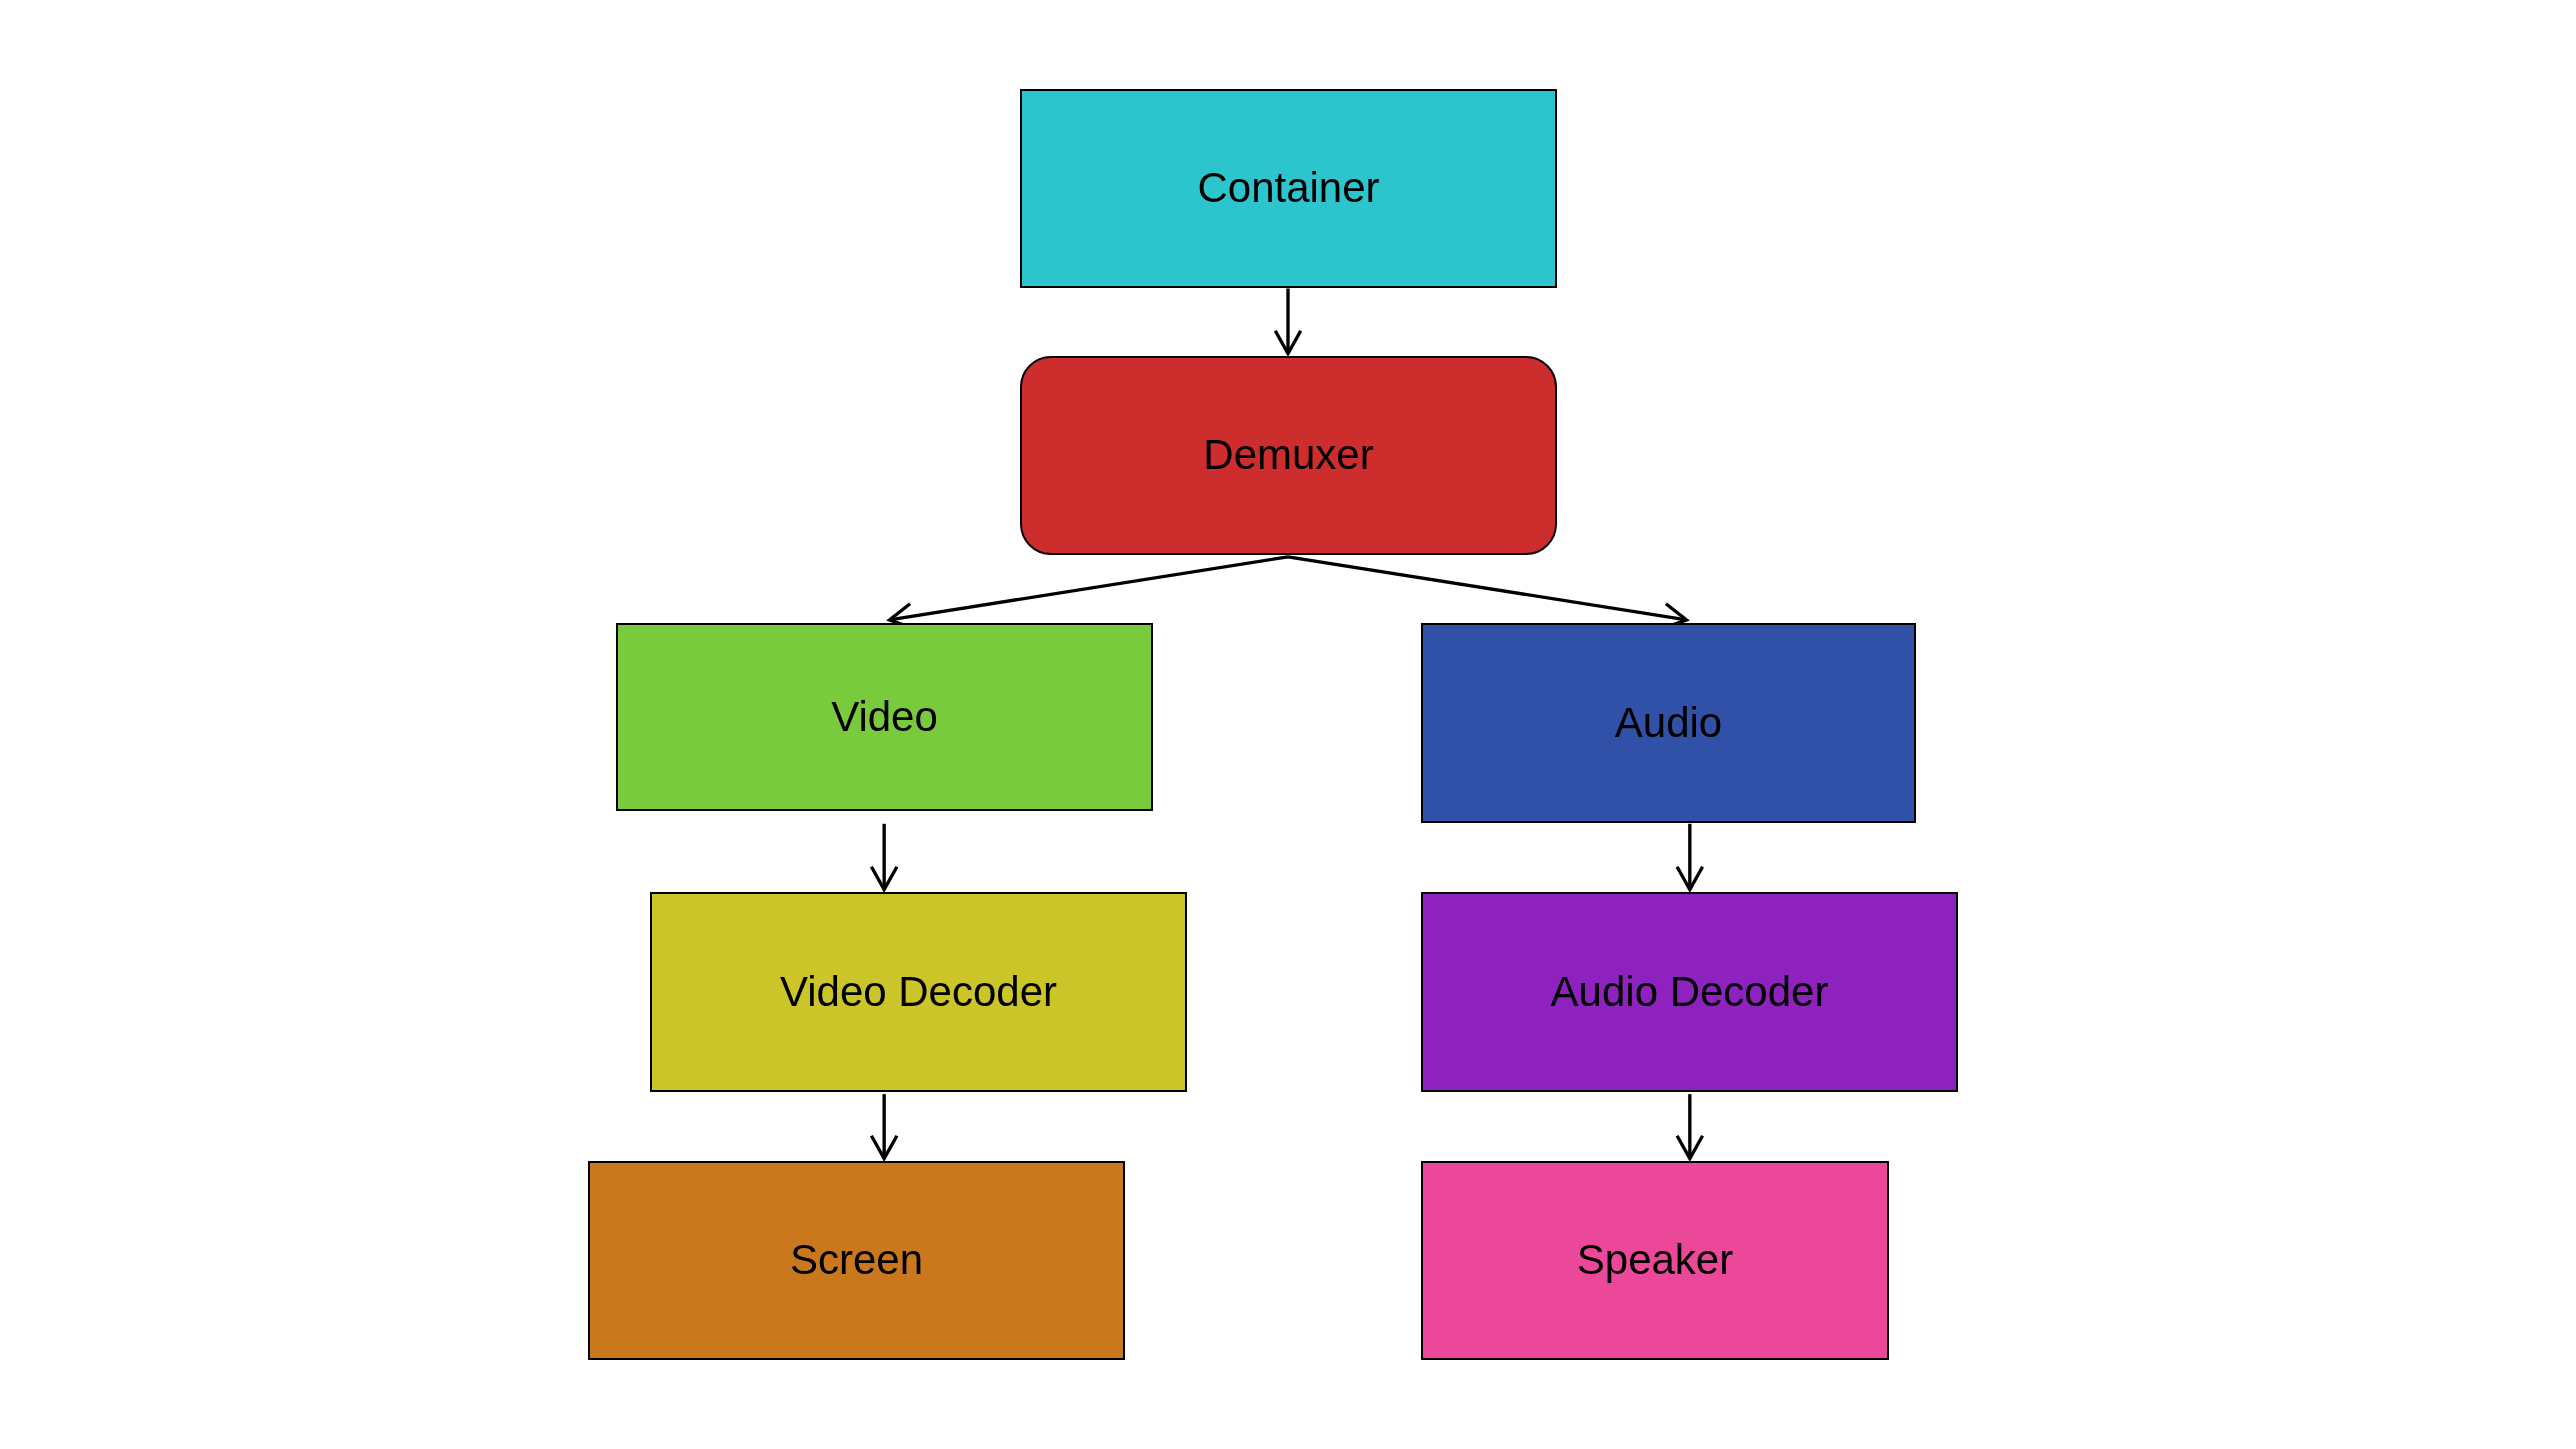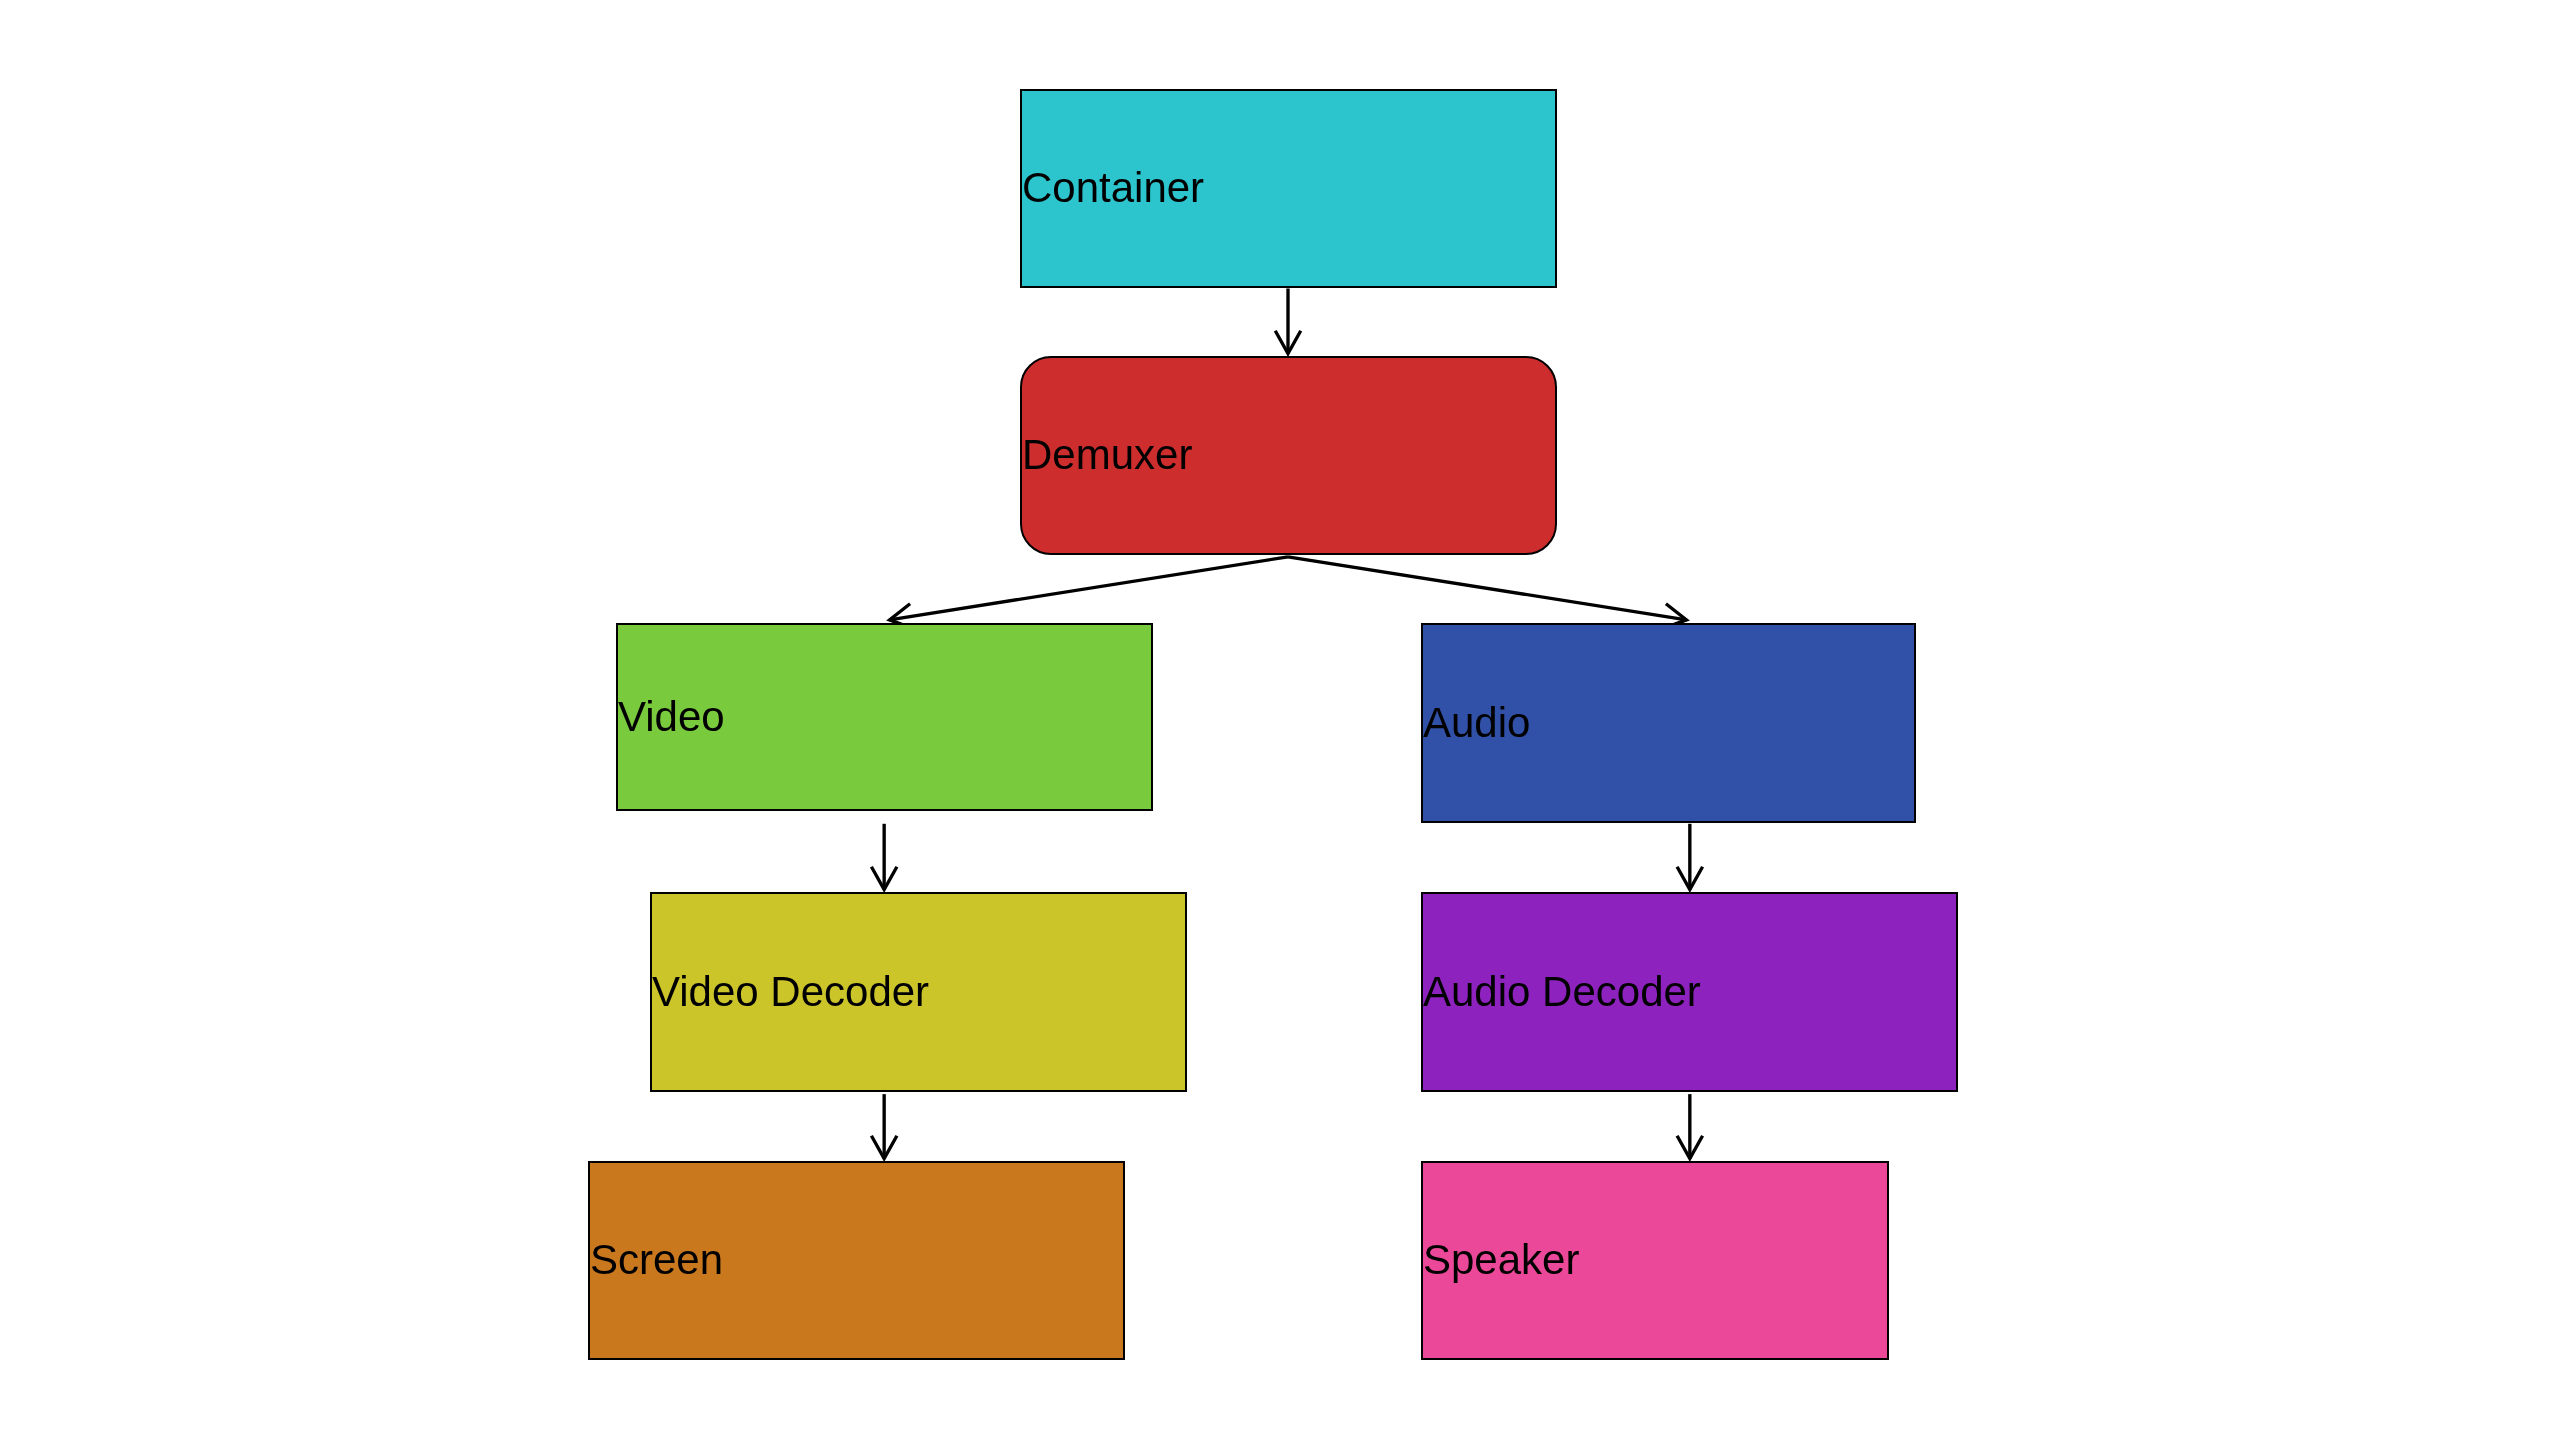--- a/index.html
+++ b/index.html
@@ -22,21 +22,21 @@
     width: 2576px;
     height: 1449px;
     pointer-events: none;
   }
   .node {
     position: absolute;
     box-sizing: border-box;
     border: 2.7px solid #000000;
     display: flex;
     flex-direction: column;
-    align-items: flex-start;
+    align-items: center;
     justify-content: center;
     text-align: center;
   }
   .node-label-line {
     color: #000000;
     font-size: 42px;
     line-height: 1.26;
     font-weight: 400;
     white-space: nowrap;
   }

